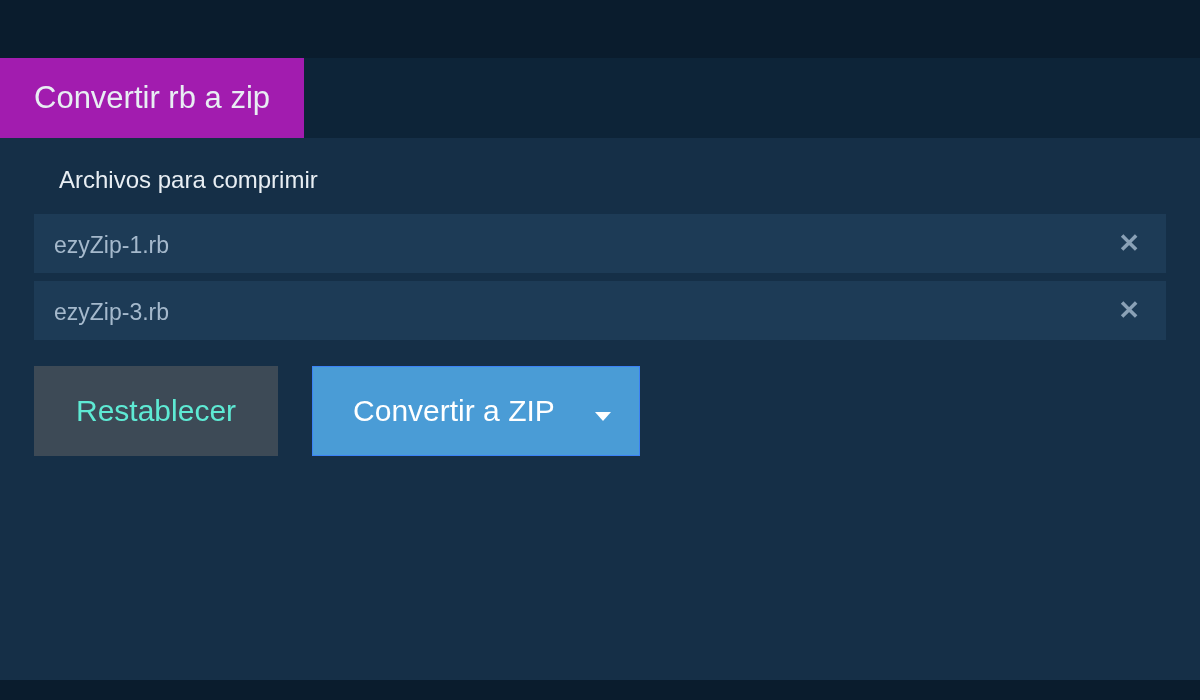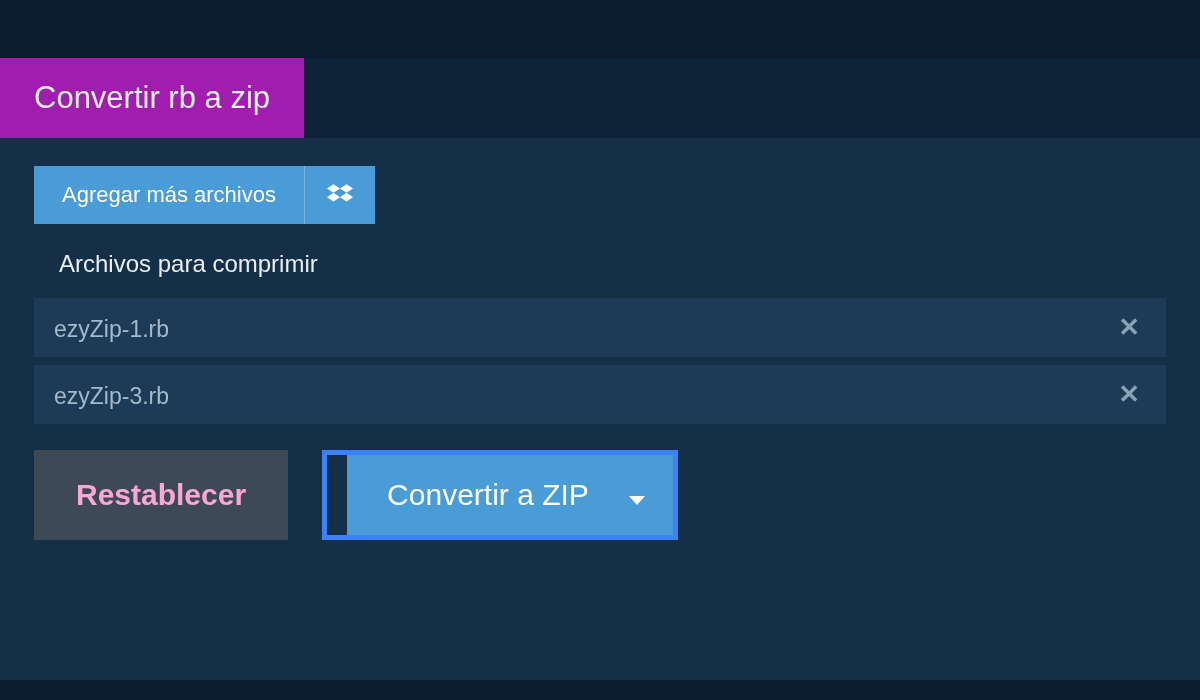--- a/index.html
+++ b/index.html
@@ -101,32 +101,31 @@
     }
     
     .button-row {
       display: flex;
       gap: 34px;
       align-items: stretch;
     }
     
     .reset-button {
       background-color: #3d4a56;
-      color: #f9a8d4;
+      color: #5eead4;
       border: none;
       padding: 28px 42px;
       font-size: 30px;
-      font-weight: 700;
+      font-weight: 400;
       cursor: pointer;
     }
     
     .convert-wrapper {
-      border: 5px solid #3b82f6;
+      border: 1px solid #3b82f6;
       display: inline-flex;
-      padding-left: 20px;
     }
     
     .convert-button {
       background-color: #4a9cd6;
       color: #ffffff;
       border: none;
       display: inline-flex;
       align-items: center;
       padding: 0;
       font-size: 30px;
@@ -171,28 +170,20 @@
 
 <div class="page-header"></div>
 
 <div class="content-area">
   <div class="tab">
     <span>Convertir rb a zip</span>
   </div>
   
   <div class="main-content">
     
-    <button class="add-files-button">
-      <span class="label">Agregar más archivos</span>
-      <span class="icon-box">
-        <svg class="dropbox-icon" viewBox="0 0 24 24">
-          <path d="M6 2L0 6l6 4-6 4 6 4 6-4 6 4 6-4-6-4 6-4-6-4-6 4-6-4zm6 4l6 4-6 4-6-4 6-4z"></path>
-        </svg>
-      </span>
-    </button>
     
     <h2 class="section-heading">Archivos para comprimir</h2>
     
     <div class="file-list">
       <div class="file-row">
         <span class="file-name">ezyZip-1.rb</span>
         <span class="close-x">✕</span>
       </div>
       <div class="file-row">
         <span class="file-name">ezyZip-3.rb</span>

